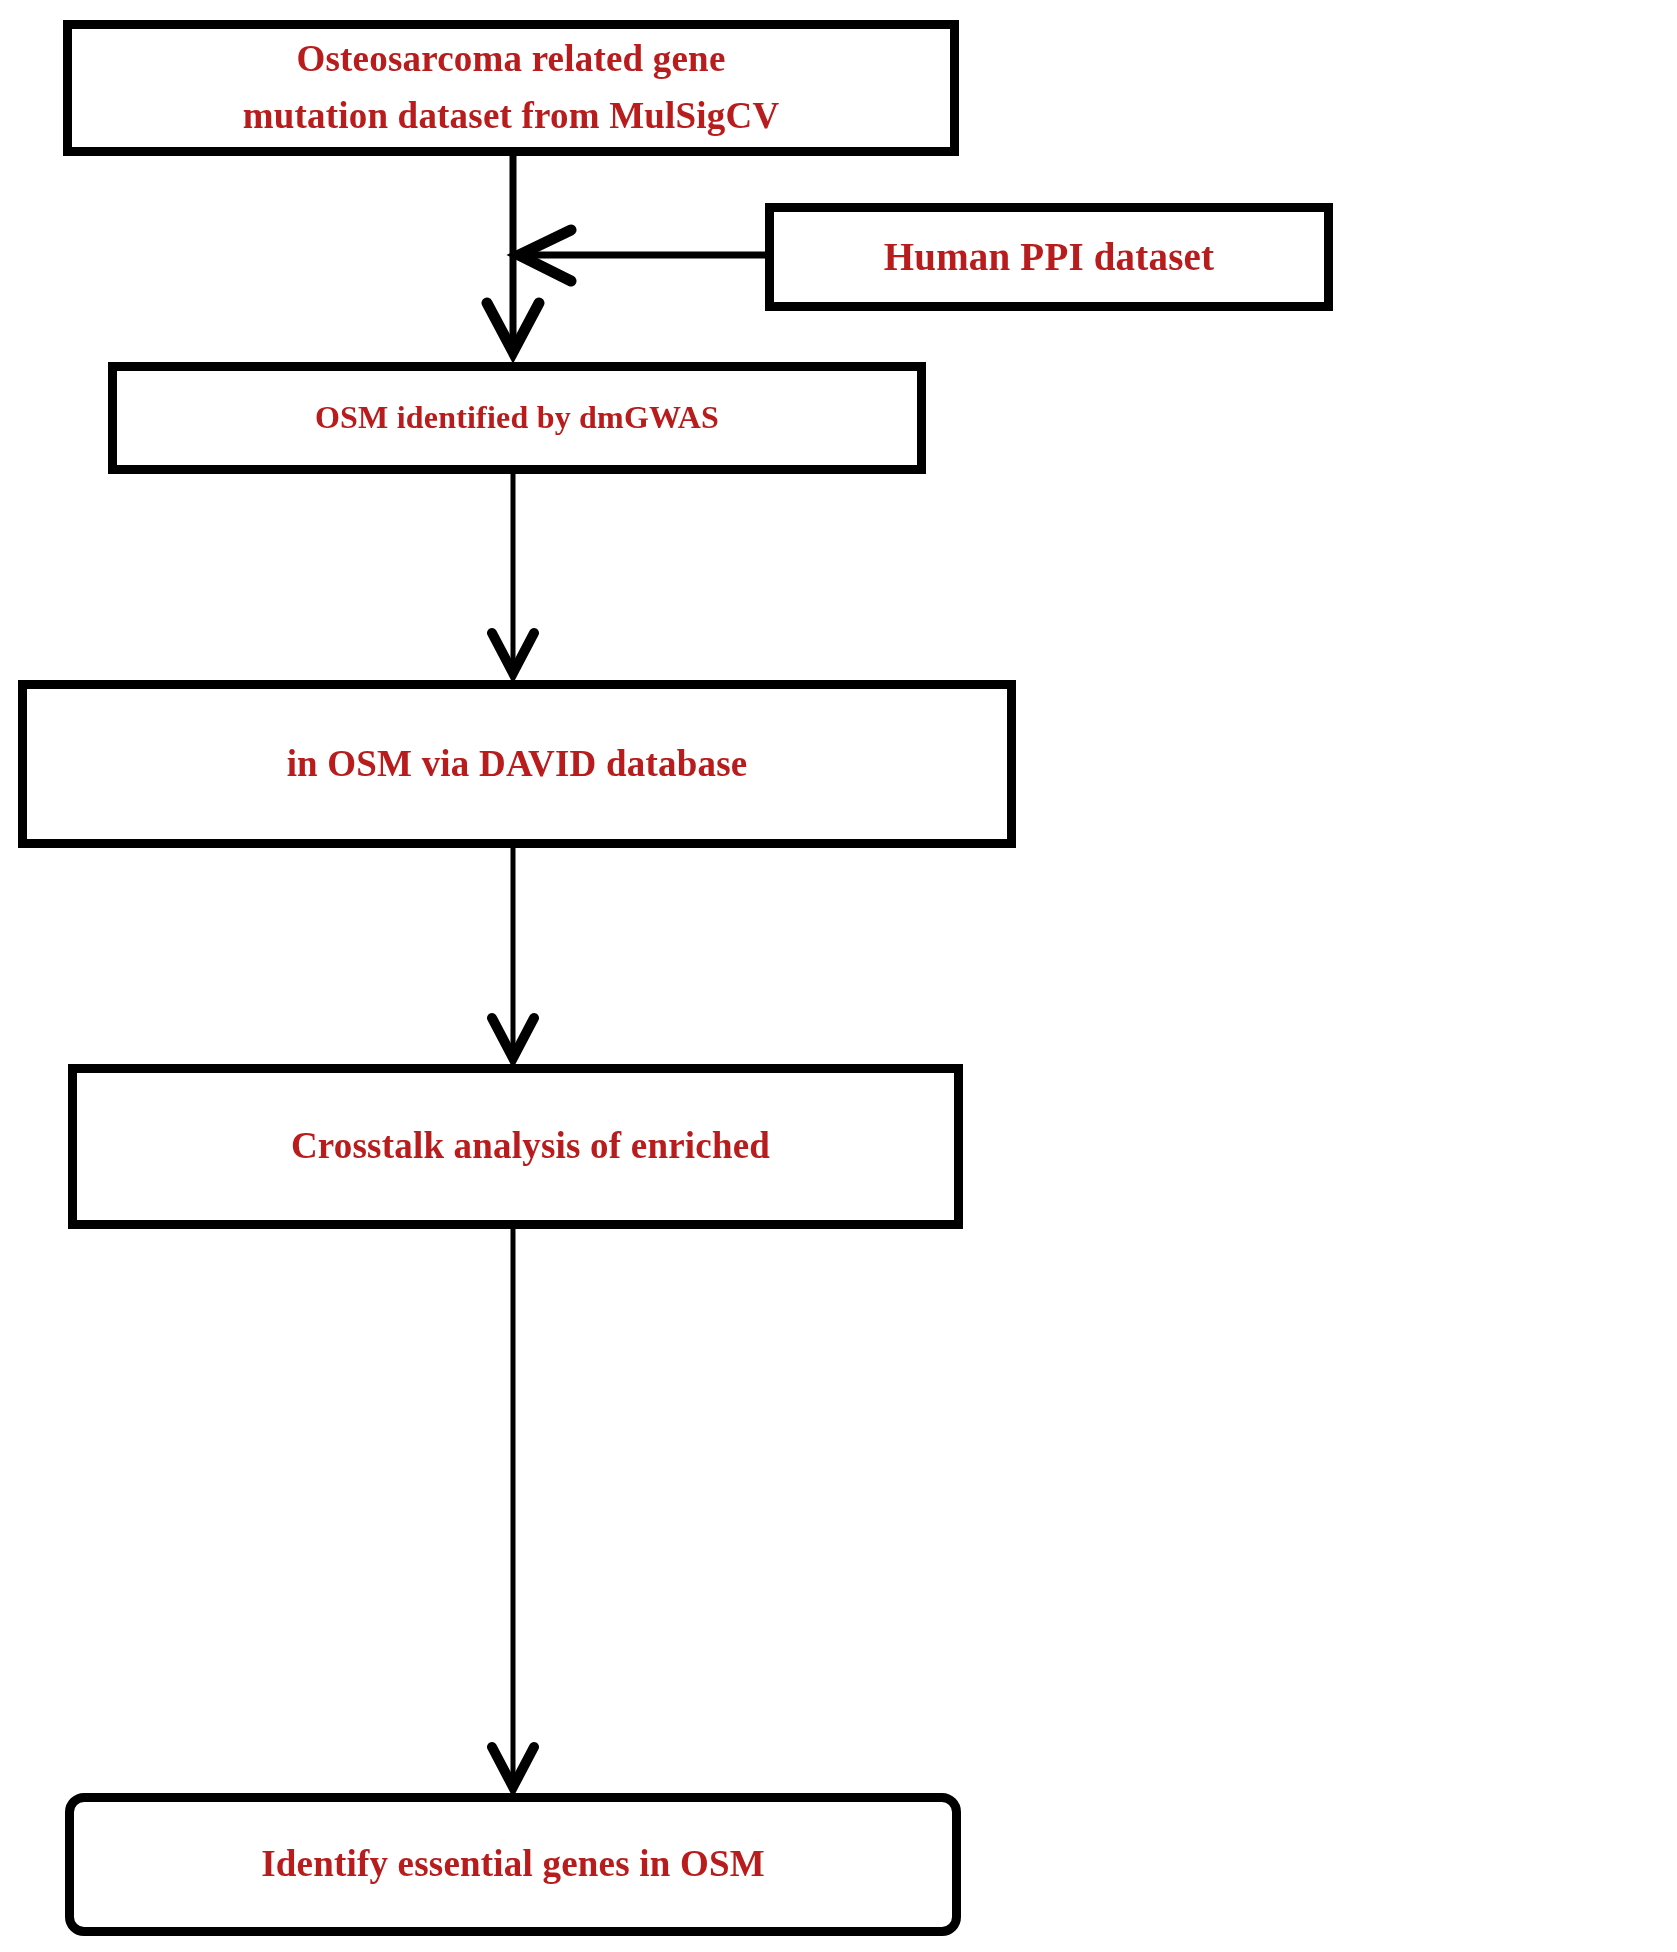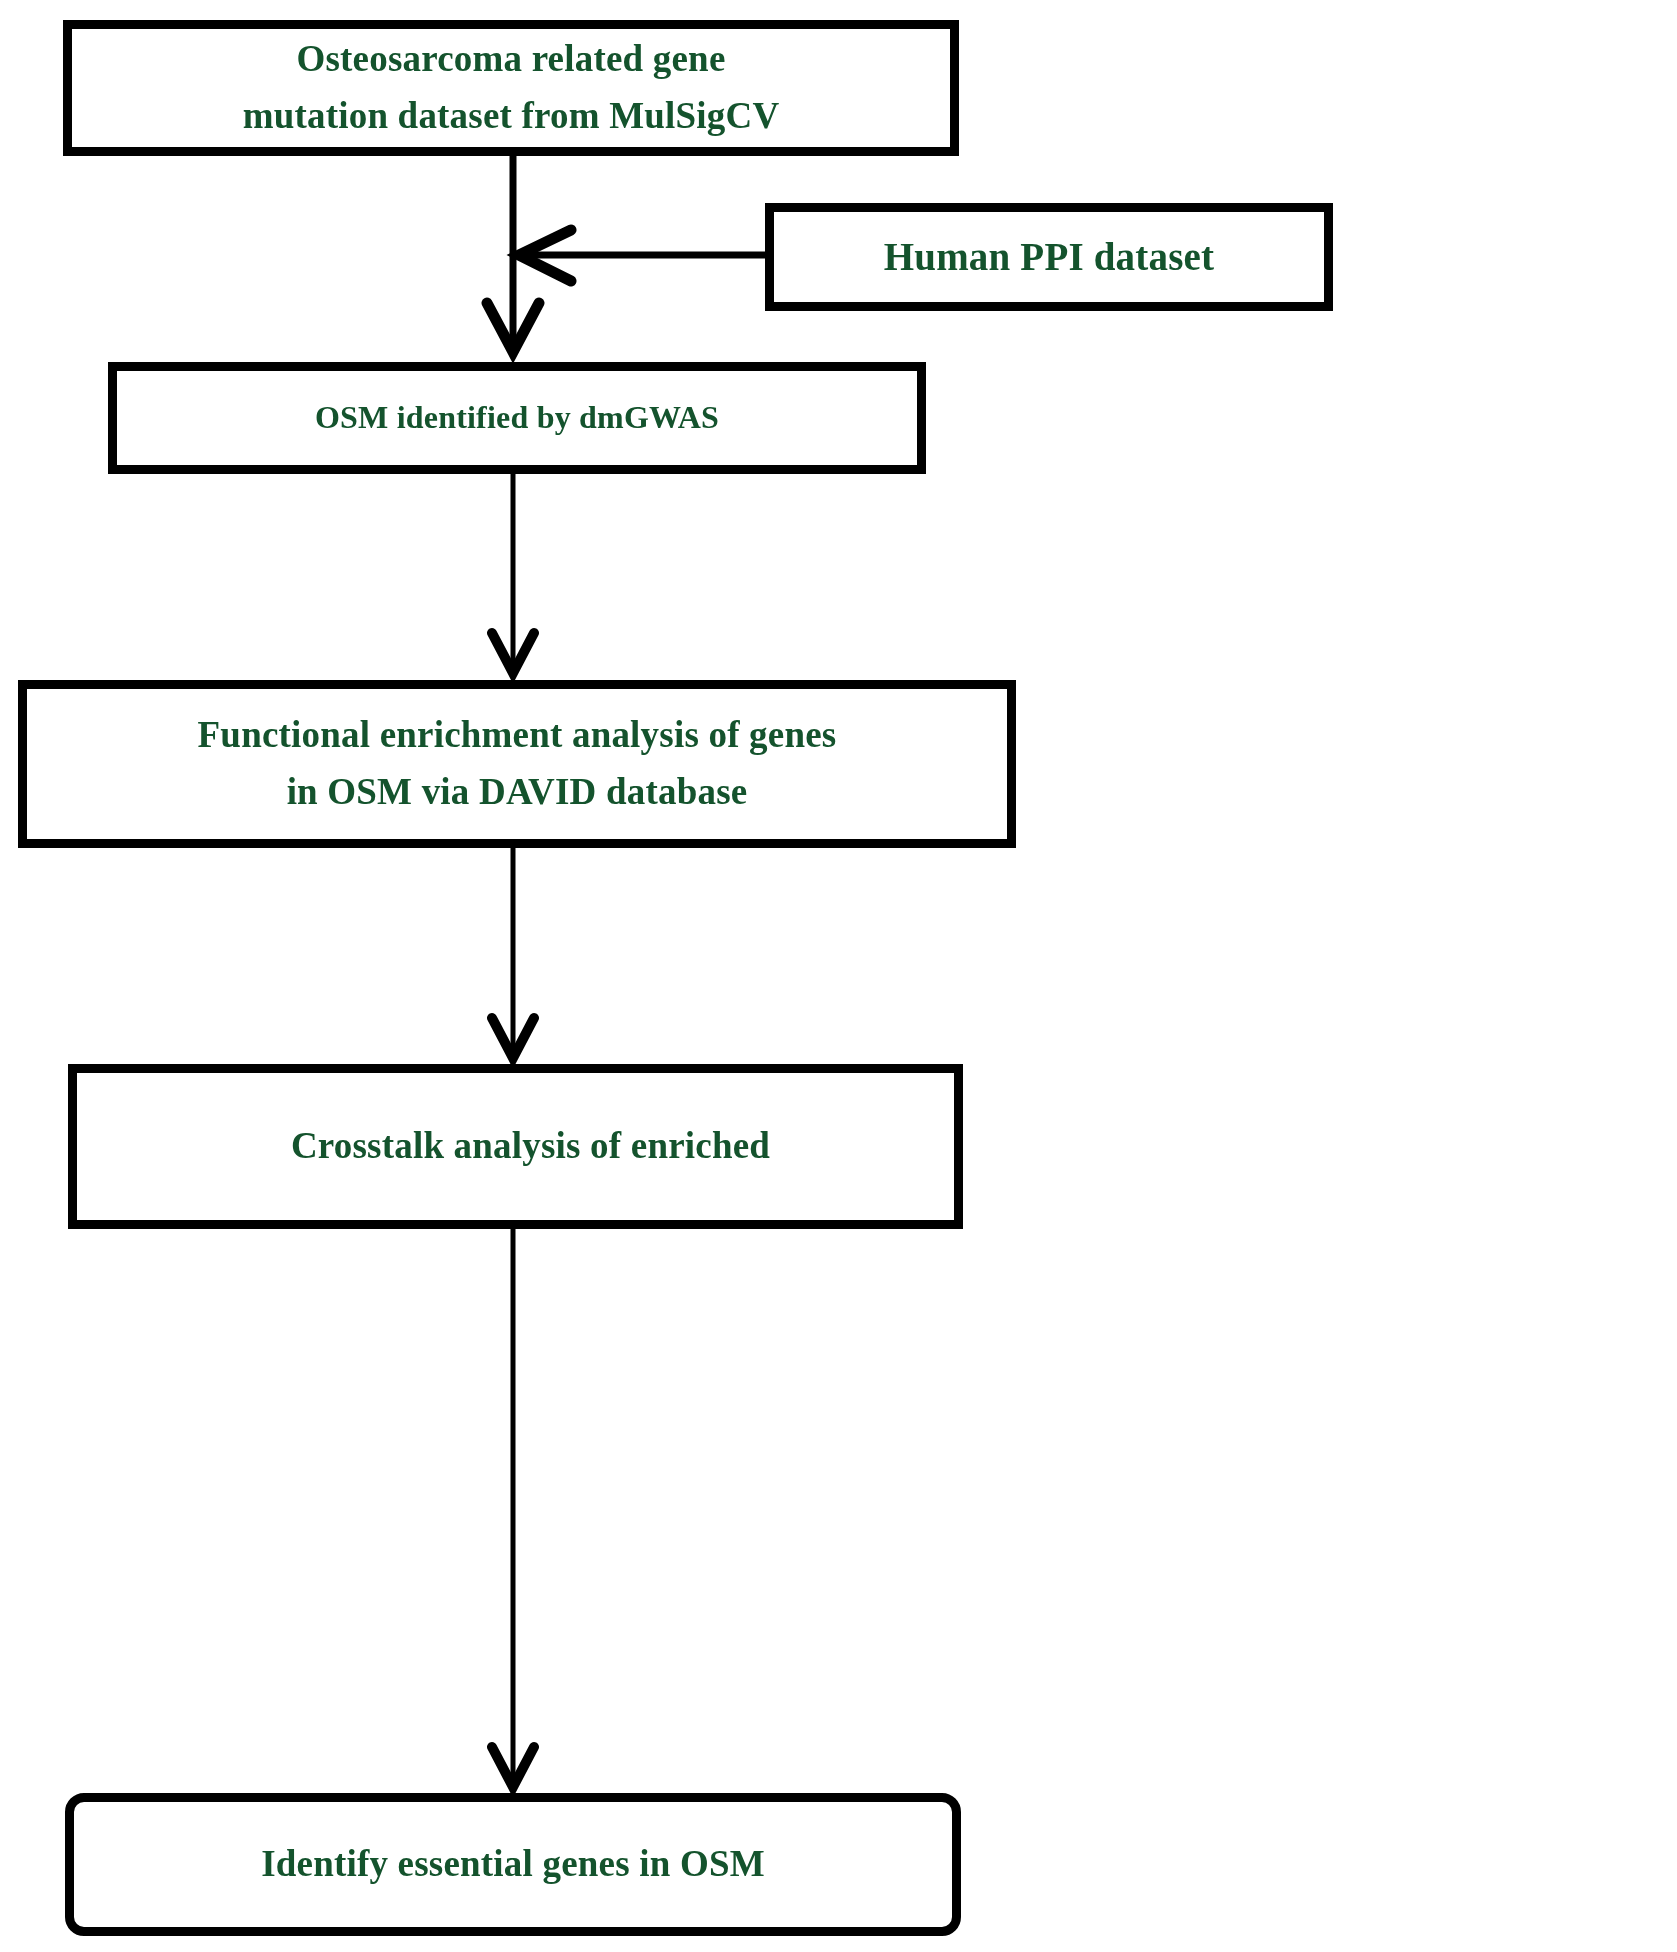--- a/index.html
+++ b/index.html
@@ -22,21 +22,21 @@
   .node {
     position: absolute;
     box-sizing: border-box;
     background: #ffffff;
     border: 9px solid #000000;
     display: flex;
     flex-direction: column;
     align-items: center;
     justify-content: center;
     text-align: center;
-    color: #14532d;
+    color: #b91c1c;
     font-weight: bold;
     font-family: "Liberation Serif", "DejaVu Serif", serif;
     letter-spacing: 0.2px;
   }
   .node .line {
     display: block;
     white-space: nowrap;
     font-size: 37px;
     line-height: 1.05;
   }
@@ -105,21 +105,20 @@
 
   <div class="node" id="node-ppi">
     <span class="line">Human PPI dataset</span>
   </div>
 
   <div class="node" id="node-osm">
     <span class="line">OSM identified by dmGWAS</span>
   </div>
 
   <div class="node two-line" id="node-enrichment">
-    <span class="line">Functional enrichment analysis of genes</span>
     <span class="line">in OSM via DAVID database</span>
   </div>
 
   <div class="node two-line" id="node-crosstalk">
     <span class="line">Crosstalk analysis of enriched</span>
   </div>
 
   <div class="node" id="node-essential">
     <span class="line">Identify essential genes in OSM</span>
   </div>

